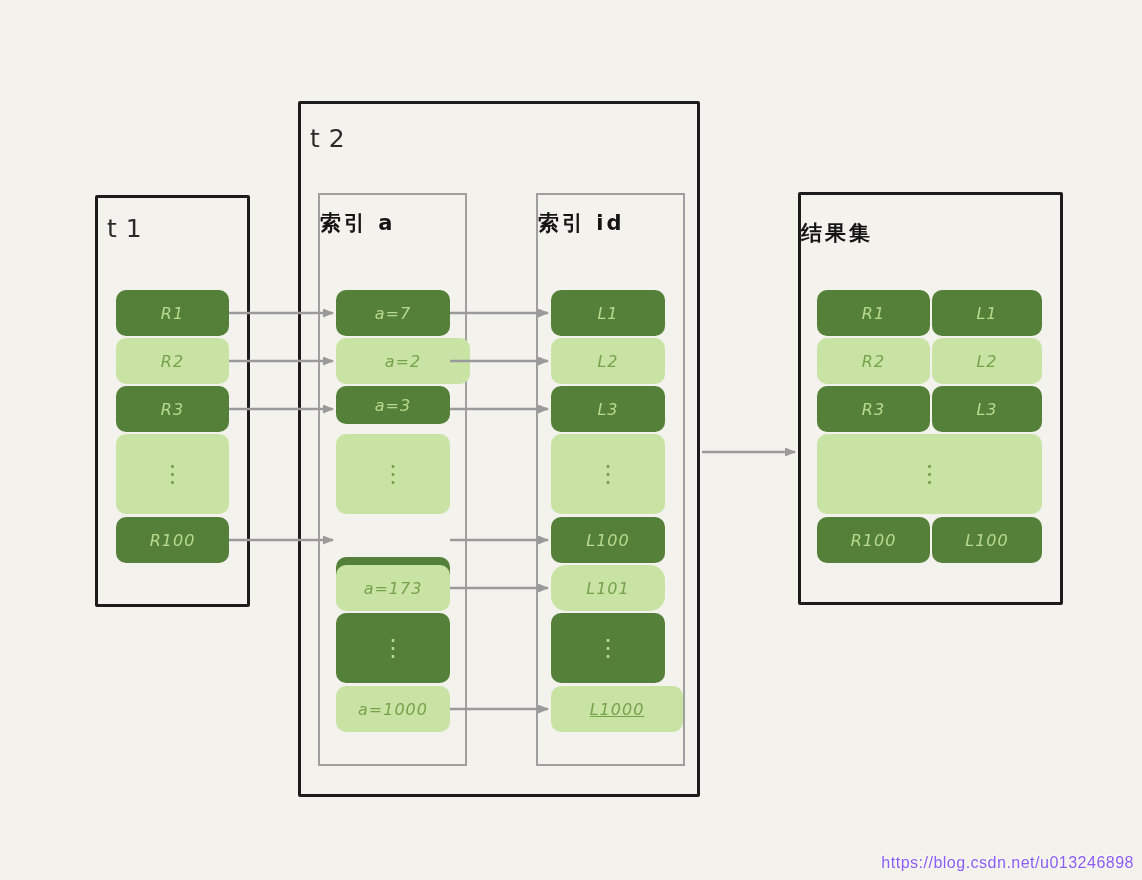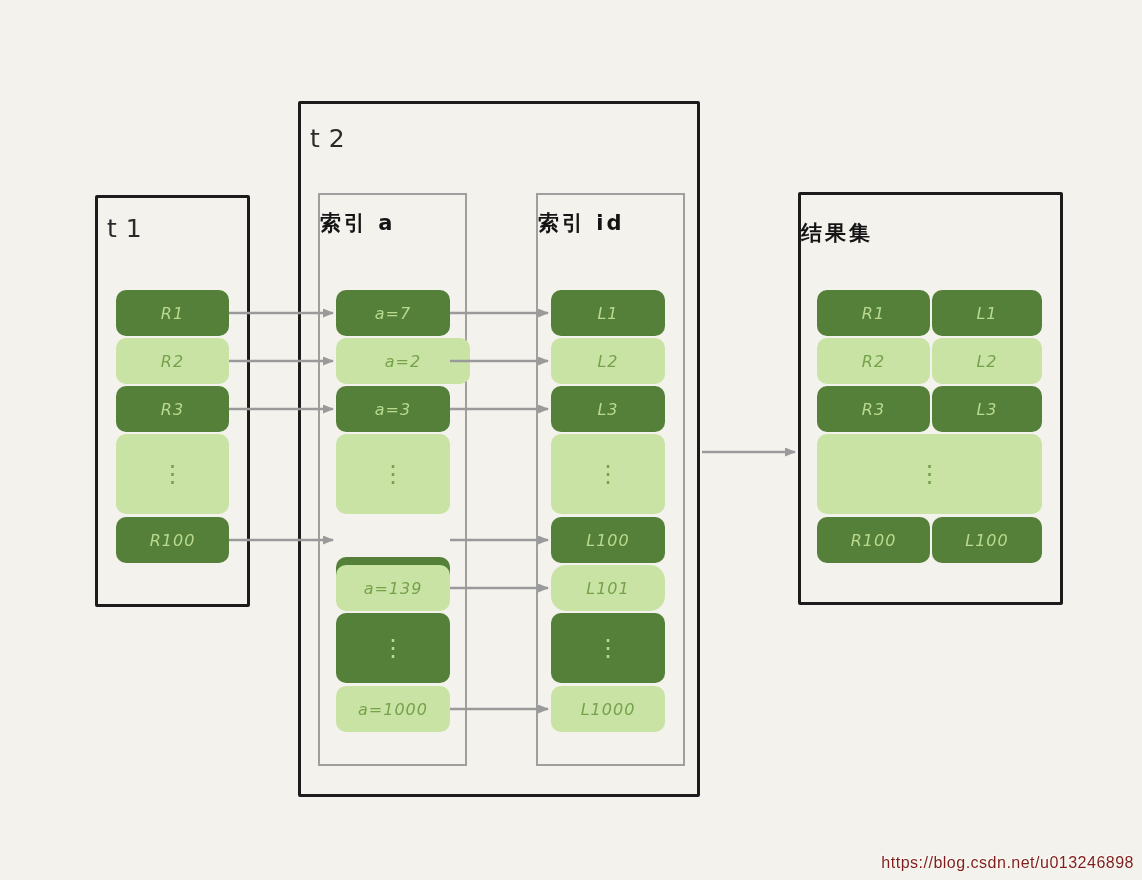--- a/index.html
+++ b/index.html
@@ -35,21 +35,21 @@
         justify-content:center;font-style:italic;font-size:16px;letter-spacing:1px;
         font-family:"DejaVu Sans",sans-serif;}
   .cell.dark{background:var(--cell-dark);color:var(--cell-dark-text);}
   .cell.light{background:var(--cell-light);color:var(--cell-light-text);}
   .cell.dots{font-style:normal;font-size:24px;letter-spacing:0;line-height:1;}
 
   svg.arrow-layer{position:absolute;left:0;top:0;pointer-events:none;}
   svg.arrow-layer line{stroke:var(--arrow);stroke-width:2.5;}
 
   .watermark{position:absolute;right:8px;bottom:8px;font-size:16px;
-             color:#7f1d1d;text-shadow:-1px -1px 0 #fffef8;
+             color:#8b5cf6;text-shadow:-1px -1px 0 #fffef8;
              font-family:"Liberation Sans",sans-serif;letter-spacing:0.5px;}
 </style>
 </head>
 <body>
 
 <div class="canvas" id="canvas">
 
   <div class="box box-t1">
     <div class="box-title title-latin">t1</div>
   </div>
@@ -71,34 +71,34 @@
   </div>
 
   <div id="cells">
       <div class="cell dark" style="left: 116px; top: 290px; width: 113px; height: 46px;">R1</div>
       <div class="cell light" style="left: 116px; top: 338px; width: 113px; height: 46px;">R2</div>
       <div class="cell dark" style="left: 116px; top: 386px; width: 113px; height: 46px;">R3</div>
       <div class="cell light dots" style="left: 116px; top: 434px; width: 113px; height: 80px;">⋮</div>
       <div class="cell dark" style="left: 116px; top: 517px; width: 113px; height: 46px;">R100</div>
       <div class="cell dark" style="left: 336px; top: 290px; width: 114px; height: 46px;">a=7</div>
       <div class="cell light" style="left: 336px; top: 338px; width: 134px; height: 46px;">a=2</div>
-      <div class="cell dark" style="left: 336px; top: 386px; width: 114px; height: 46px;">a=3</div>
+      <div class="cell dark" style="left: 336px; top: 386px; width: 114px; height: 38px;">a=3</div>
       <div class="cell light dots" style="left: 336px; top: 434px; width: 114px; height: 80px;">⋮</div>
       <div class="cell dark" style="left: 336px; top: 517px; width: 114px; height: 46px; margin-top: 40px;">a=100</div>
-      <div class="cell light" style="left: 336px; top: 565px; width: 114px; height: 46px;">a=139</div>
+      <div class="cell light" style="left: 336px; top: 565px; width: 114px; height: 46px;">a=173</div>
       <div class="cell dark dots" style="left: 336px; top: 613px; width: 114px; height: 70px;">⋮</div>
       <div class="cell light" style="left: 336px; top: 686px; width: 114px; height: 46px;">a=1000</div>
       <div class="cell dark" style="left: 551px; top: 290px; width: 114px; height: 46px;">L1</div>
       <div class="cell light" style="left: 551px; top: 338px; width: 114px; height: 46px;">L2</div>
       <div class="cell dark" style="left: 551px; top: 386px; width: 114px; height: 46px;">L3</div>
       <div class="cell light dots" style="left: 551px; top: 434px; width: 114px; height: 80px;">⋮</div>
       <div class="cell dark" style="left: 551px; top: 517px; width: 114px; height: 46px;">L100</div>
       <div class="cell light" style="left: 551px; top: 565px; width: 114px; height: 46px; border-radius: 15px;">L101</div>
       <div class="cell dark dots" style="left: 551px; top: 613px; width: 114px; height: 70px;">⋮</div>
-      <div class="cell light" style="left: 551px; top: 686px; width: 114px; height: 46px;">L1000</div>
+      <div class="cell light" style="left: 551px; top: 686px; width: 132px; height: 46px; text-decoration: underline;">L1000</div>
       <div class="cell dark" style="left: 817px; top: 290px; width: 113px; height: 46px;">R1</div>
       <div class="cell dark" style="left: 932px; top: 290px; width: 110px; height: 46px;">L1</div>
       <div class="cell light" style="left: 817px; top: 338px; width: 113px; height: 46px;">R2</div>
       <div class="cell light" style="left: 932px; top: 338px; width: 110px; height: 46px;">L2</div>
       <div class="cell dark" style="left: 817px; top: 386px; width: 113px; height: 46px;">R3</div>
       <div class="cell dark" style="left: 932px; top: 386px; width: 110px; height: 46px;">L3</div>
       <div class="cell light dots" style="left: 817px; top: 434px; width: 225px; height: 80px;">⋮</div>
       <div class="cell dark" style="left: 817px; top: 517px; width: 113px; height: 46px;">R100</div>
       <div class="cell dark" style="left: 932px; top: 517px; width: 110px; height: 46px;">L100</div>
     </div>

